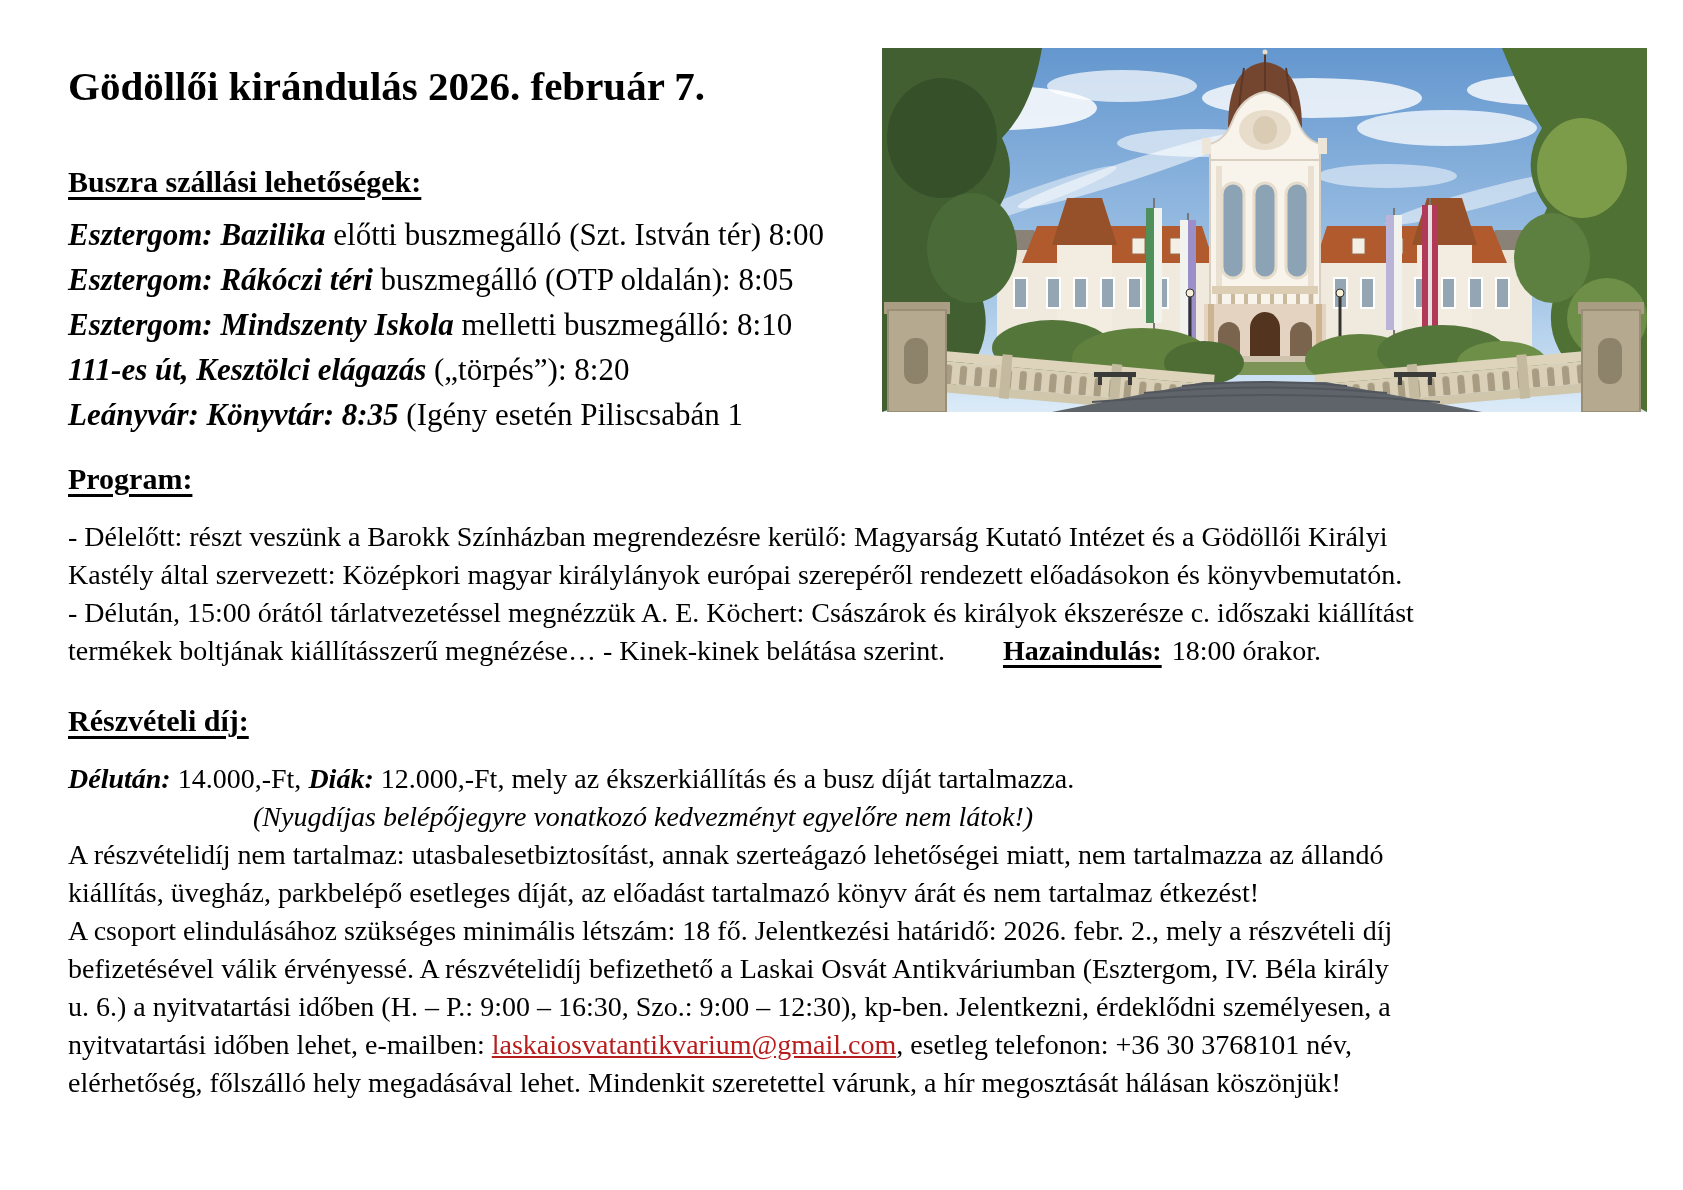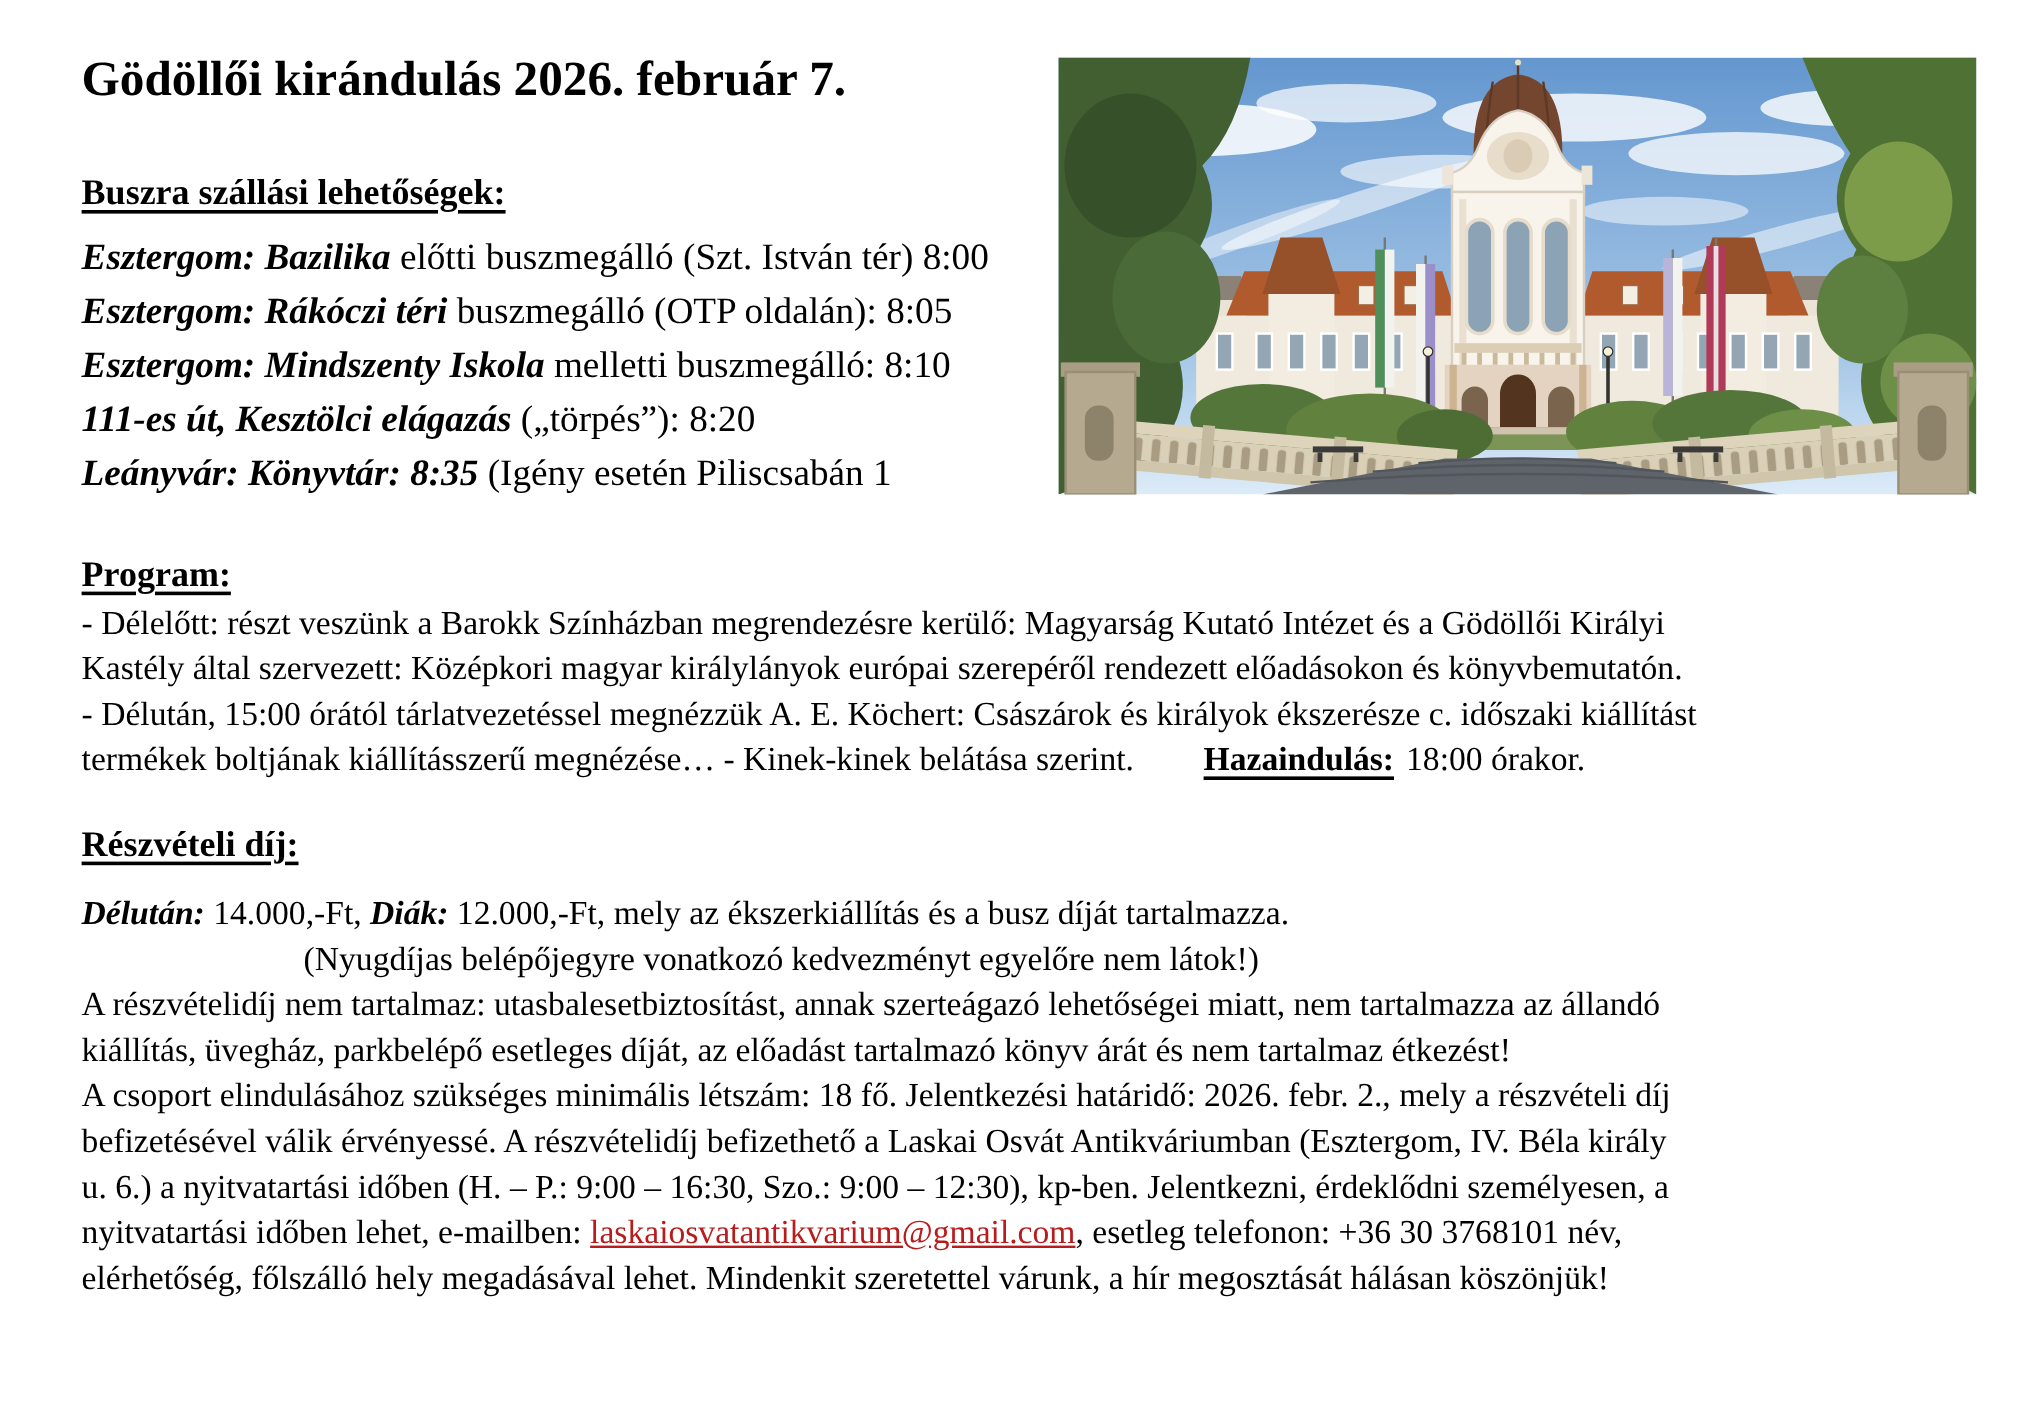--- a/index.html
+++ b/index.html
@@ -1,43 +1,43 @@
 <!DOCTYPE html>
 <html><head>
 <meta charset="utf-8">
 <style>
   html,body { margin:0; padding:0; background:#ffffff; }
   .page {
     position:relative; width:1683px; height:1190px; background:#ffffff;
     font-family:"Liberation Serif", serif; color:#000; overflow:hidden;
   }
-  .left-top { position:absolute; left:68px; top:41px; width:806px; }
+  .left-top { position:absolute; left:68px; top:62px; width:806px; }
   .title { font-size:41px; font-weight:bold; white-space:nowrap; }
   .section-heading {
     font-size:30px; font-weight:bold;
     text-decoration:underline; text-decoration-thickness:2.5px; text-underline-offset:5px;
     white-space:nowrap;
   }
   .boarding-heading { margin-top:55px; }
   .stops { margin-top:13px; font-size:31px; line-height:45px; }
   .stop-line { white-space:nowrap; }
   .bi { font-weight:bold; font-style:italic; }
   .photo { position:absolute; left:882px; top:48px; width:765px; height:364px; }
   .photo svg { display:block; width:100%; height:100%; }
   .main { position:absolute; left:68px; top:462px; width:1566px; }
   .body-line { font-size:28px; line-height:38px; white-space:nowrap; }
-  .program-para { margin-top:5px; }
+  .program-para { margin-top:22px; }
   .haza-label {
     font-weight:bold; text-decoration:underline; text-decoration-thickness:2.5px;
     text-underline-offset:5px; margin-left:58px;
   }
   .haza-value { margin-left:10px; }
   .fees-heading { margin-top:34px; }
   .fees-body { margin-top:22px; }
-  .pension-line { padding-left:185px; }
+  .pension-line { font-style:italic; padding-left:185px; }
   .email-link { color:#b91c1c; text-decoration:underline; cursor:pointer; }
 </style>
 </head>
 <body>
 
 <div class="page">
 
   <div class="left-top">
     <div class="title">Gödöllői kirándulás 2026. február 7.</div>
     <div class="section-heading boarding-heading">Buszra szállási lehetőségek:</div>

